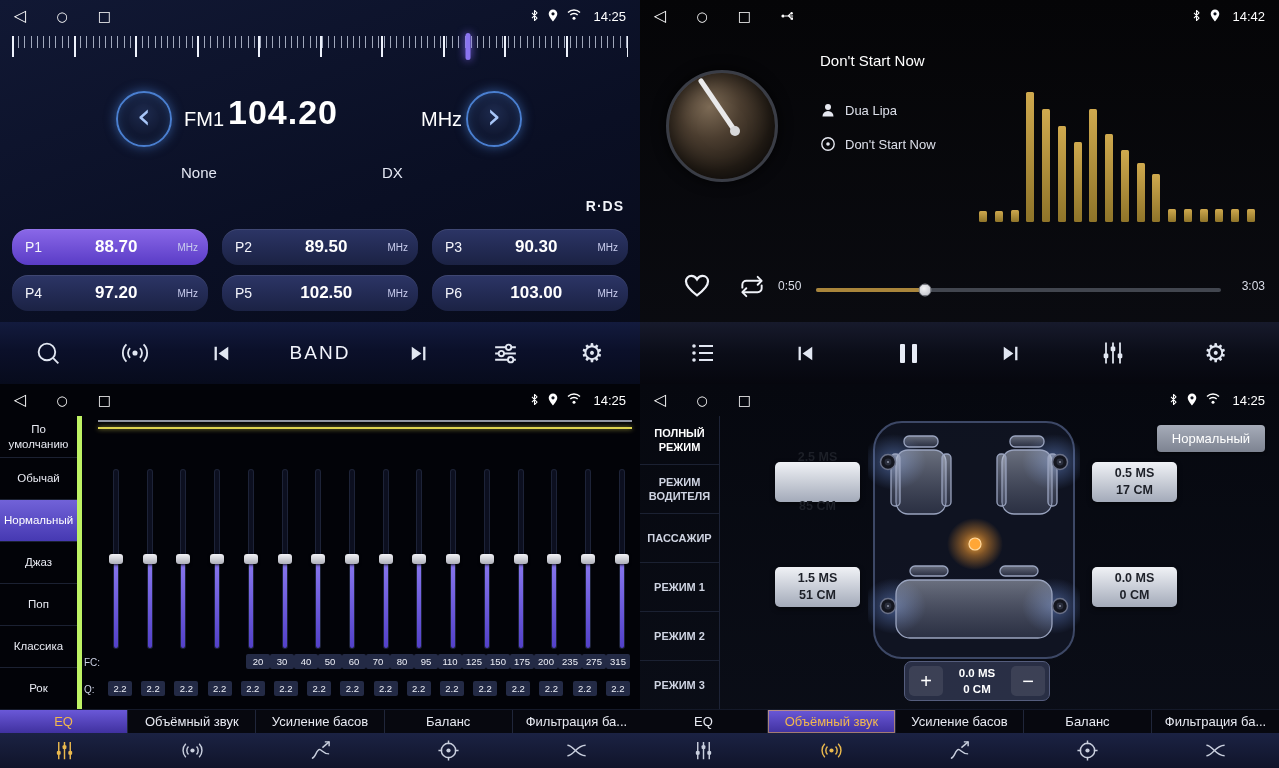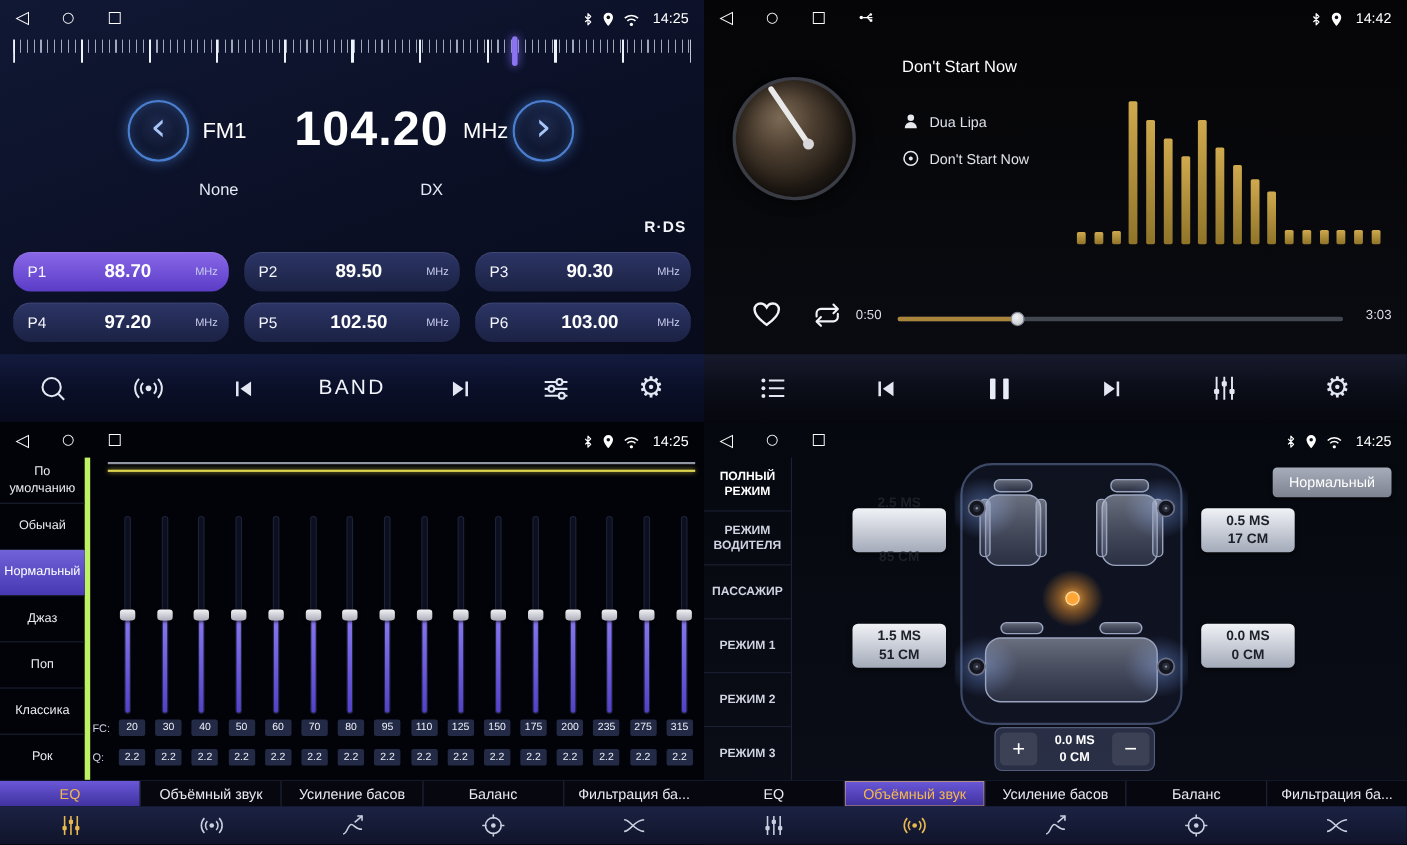--- a/index.html
+++ b/index.html
@@ -11,42 +11,42 @@
   .q-radio  { left:0; top:0; background:linear-gradient(160deg,#111834 0%,#0a0f24 55%,#070a18 100%); }
   .q-player { left:640px; top:0; width:639px; background:linear-gradient(180deg,#050507 0%,#0b0c12 100%); }
   .q-eq     { left:0; top:384px; background:#020308; }
   .q-field  { left:640px; top:384px; width:639px; background:linear-gradient(180deg,#06080f 0%,#0b0e18 100%); }
 
   
   .statusbar { position:absolute; top:0; left:0; right:0; height:32px; display:flex; align-items:center; justify-content:space-between; padding:0 14px; z-index:5; }
   .nav-icons { display:flex; gap:30px; align-items:center; }
   .nav-g { font-family:"DejaVu Sans",sans-serif; color:#fff; cursor:pointer; line-height:1; }
   .g-back { font-size:16px; } .g-home { font-size:13px; } .g-recent { font-size:14px; }
-  .stat-icons { display:flex; gap:9px; align-items:flex-end; }
+  .stat-icons { display:flex; gap:9px; align-items:flex-start; }
   .s-icon { display:flex; align-items:center; }
   .s-time { font-size:13px; color:#fff; margin-left:3px; }
 
   
   .ruler { position:absolute; left:12px; right:12px; top:36px; height:26px; }
   .ticks-minor { position:absolute; top:0; left:0; right:0; height:12px;
     background:repeating-linear-gradient(90deg, rgba(222,230,248,.7) 0 1px, transparent 1px 6.2px); }
   .ticks-major { position:absolute; top:0; left:0; right:0; height:21px;
     background:repeating-linear-gradient(90deg, #eef2fc 0 2px, transparent 2px 61.5px); }
   .tuner-pointer { position:absolute; top:-3px; width:5px; height:27px; border-radius:3px;
     background:#8a74f0; box-shadow:0 0 9px #7d66f0; transform:translateX(-50%); }
   .ruler-labels { position:absolute; top:65px; left:82px; right:64px; display:flex; justify-content:space-between; font-size:11px; color:#c8cee4; }
   .round-btn { position:absolute; width:56px; height:56px; border-radius:50%;
     background:radial-gradient(circle at 50% 38%, #1d2a4e, #0c1228 72%);
     border:2px solid #4a7fd0; box-shadow:0 0 12px rgba(80,140,230,.55), inset 0 0 10px rgba(80,140,230,.35);
     display:flex; align-items:center; justify-content:center; }
   .btn-tune-down { left:116px; top:91px; }
   .btn-tune-up   { left:466px; top:91px; }
   .round-btn .chev { font-family:"DejaVu Sans",sans-serif; font-size:36px; color:#a8c6f8; line-height:1; margin-top:-6px; }
   .band-label { position:absolute; left:184px; top:108px; font-size:20px; color:#fff; }
-  .freq-display { position:absolute; left:228px; top:93px; width:180px; text-align:right; font-size:44px; font-weight:bold; color:#fff; letter-spacing:1px; }
+  .freq-display { position:absolute; left:228px; top:93px; width:180px; text-align:left; font-size:34px; font-weight:bold; color:#fff; letter-spacing:1px; }
   .unit-label { position:absolute; left:421px; top:108px; font-size:20px; color:#fff; }
   .band-sub { position:absolute; left:181px; top:164px; font-size:15px; color:#e5e8f4; }
   .dx-label { position:absolute; left:382px; top:164px; font-size:15px; color:#e5e8f4; }
   .rds-badge { position:absolute; right:16px; top:198px; font-weight:bold; font-size:14px; letter-spacing:1px; color:#f2f4fa; }
   .presets { position:absolute; left:12px; right:12px; top:229px; display:grid; grid-template-columns:repeat(3,1fr); gap:10px 14px; }
   .preset { height:36px; border-radius:16px; display:flex; align-items:center; padding:0 10px 0 13px;
     background:linear-gradient(180deg,#2c3566,#1b2244); box-shadow:inset 0 1px 0 rgba(255,255,255,.09); cursor:pointer; }
   .preset.active { background:linear-gradient(180deg,#8a68e8,#5a3cc6); }
   .p-label { font-size:14px; color:#f3f4fb; width:30px; }
   .p-freq { flex:1; text-align:center; font-size:17px; font-weight:bold; color:#fff; }
@@ -104,21 +104,21 @@
     justify-content:space-between; align-items:flex-end; padding-right:5px; font-size:10.5px; color:#d3d7e6; }
   .eq-sliders { position:absolute; left:108px; right:10px; top:86px; height:178px; display:flex; justify-content:space-between; }
   .vslider { position:relative; width:16px; height:178px; cursor:pointer; }
   .vtrack { position:absolute; left:6px; top:0; bottom:0; width:4px; background:#0c0f1f; border-radius:2px; box-shadow:0 0 0 1px #1d2338; }
   .vfill { position:absolute; left:6px; bottom:0; width:4px; height:calc(var(--v)*1%); background:linear-gradient(180deg,#8a79f0,#5240c8); border-radius:2px; }
   .vknob { position:absolute; left:1px; width:14px; height:10px; border-radius:3px; bottom:calc(var(--v)*1% - 5px);
     background:linear-gradient(180deg,#f2f2f6,#aeb0ba); box-shadow:0 1px 3px rgba(0,0,0,.85); }
   .row-label { position:absolute; left:84px; font-size:10px; color:#ccd1e4; }
   .fc-label { top:273px; } .q-label { top:300px; }
   .chip-row { position:absolute; left:108px; right:10px; display:flex; justify-content:space-between; }
-  .fc-chips { top:270px; } .q-chips { top:297px; }
+  .fc-chips { top:270px;justify-content:flex-end; } .q-chips { top:297px; }
   .chip { width:24px; height:15px; line-height:15px; background:#232a45; border-radius:2px; font-size:9.5px; text-align:center; color:#eef0f8; }
 
   
   .field-sidebar { position:absolute; left:0; top:32px; width:80px; height:294px; display:flex; flex-direction:column; border-right:1px solid #1d2336; }
   .field-sidebar .side-item { flex:1; display:flex; align-items:center; justify-content:center; text-align:center;
     font-size:11px; font-weight:bold; line-height:1.3; color:#cfd4e2; border-bottom:1px solid #1b2132; padding:0 5px; cursor:pointer; }
   .field-sidebar .side-item.active { color:#fff; }
   .normal-btn { position:absolute; right:14px; top:41px; padding:6px 15px; border-radius:4px; font-size:13px; color:#fff;
     background:linear-gradient(180deg,#a6acb9,#7d8391); box-shadow:0 1px 3px rgba(0,0,0,.6); }
   .seatmap { position:absolute; left:228px; top:34px; }

